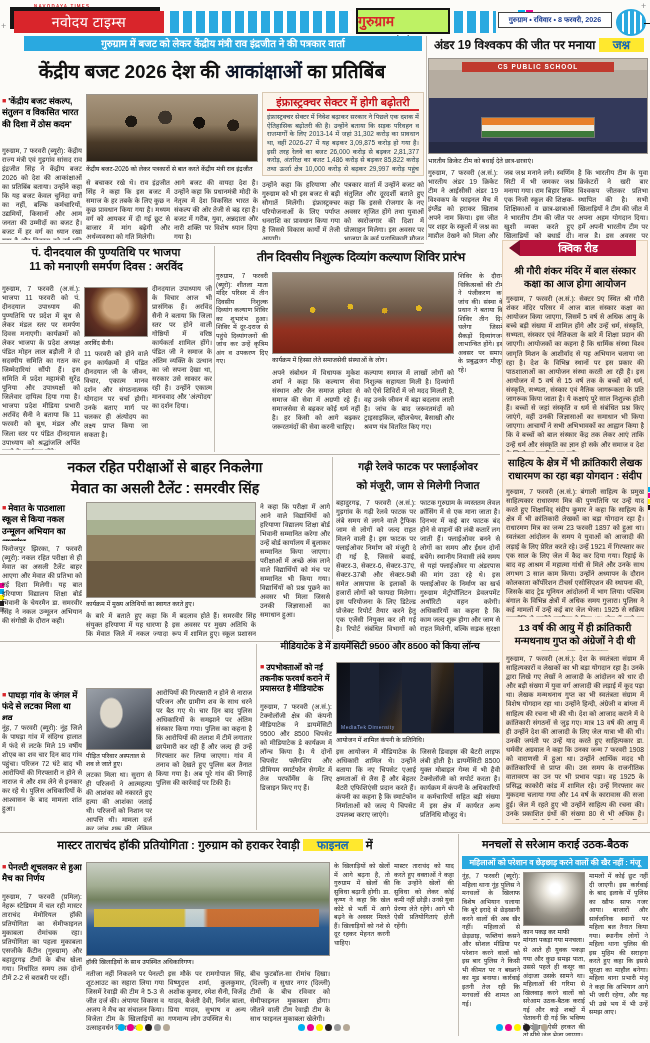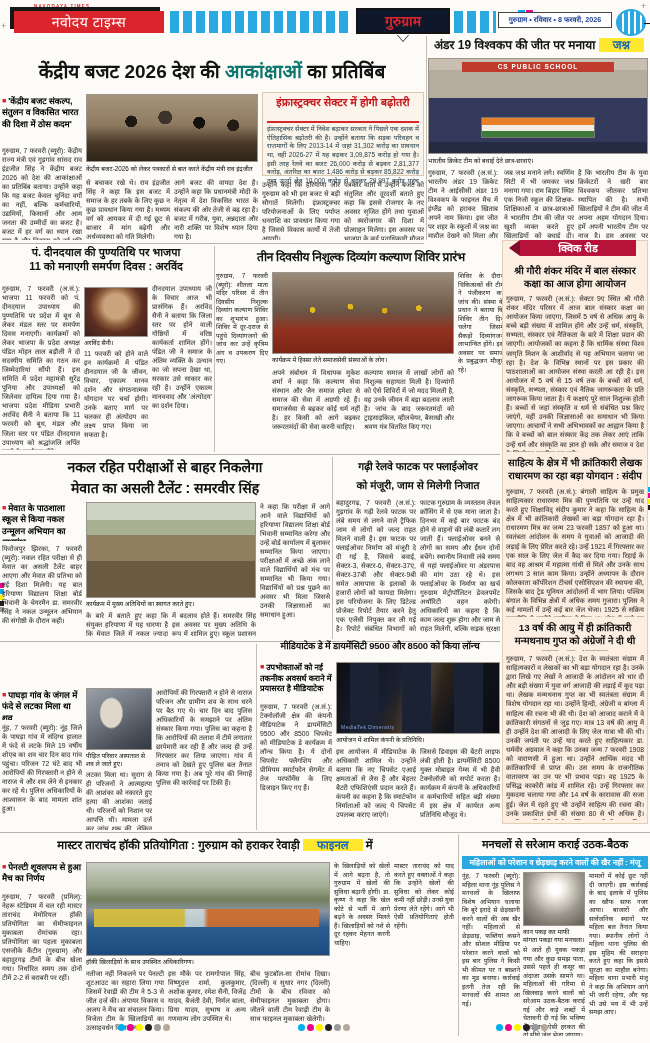--- a/index.html
+++ b/index.html
@@ -14,33 +14,33 @@
   .body-col{font-size:6.8px;line-height:1.33;text-align:justify;color:#1e1e1e;overflow:hidden}
   .body-col.narrow{font-size:6.4px}
   .caption{font-size:6.3px;line-height:1.25;color:#101010;overflow:hidden}
   .subhead{font-weight:bold;font-size:8.6px;line-height:1.32;color:#000;overflow:hidden}
   .bul{color:#d9252b;font-size:7px;vertical-align:1px;margin-right:2px}
   .photo{position:absolute;border:1px solid #9a948c;overflow:hidden}
   
   .brand-small{position:absolute;font-size:4.5px;font-weight:bold;color:#d9252b;letter-spacing:1.2px}
   .brand{position:absolute;background:#d9252b;color:#fff;font-weight:normal;font-size:14px;text-align:center;line-height:22px;box-shadow:-4px -4px 0 #161616;letter-spacing:.5px}
   .bars{position:absolute;background:repeating-linear-gradient(90deg,#2aa9e0 0 9px,#ffffff 9px 13px)}
-  .tab{position:absolute;background:#0f172a;border:2px solid #141414;color:#d9252b;font-weight:bold;font-size:14px;text-align:center;line-height:22px}
+  .tab{position:absolute;background:#bef264;border:2px solid #141414;color:#d9252b;font-weight:bold;font-size:14px;line-height:22px}
   .tab-notch{position:absolute;width:0;height:0;border-left:6px solid transparent;border-right:6px solid transparent;border-top:7px solid #ffffff;filter:drop-shadow(0 1px 0 #141414)}
   .datebox{position:absolute;background:#fff;border:1px solid #444;color:#1d3f93;font-weight:bold;font-size:7.2px;text-align:center;line-height:14px;white-space:nowrap;overflow:hidden}
   .globe{position:absolute;border-radius:50%;background:repeating-linear-gradient(90deg,#2aa9e0 0 4px,#ffffff 4px 6px);border:2px solid #2aa9e0}
   .globe::after{content:"";position:absolute;right:-8px;top:50%;width:8px;height:1.5px;background:#141414}
   
   .kicker{position:absolute;background:#2aa9e0;color:#fff;font-weight:bold;font-size:10px;text-align:center;line-height:15px;white-space:nowrap;overflow:hidden}
   .bluestrip{position:absolute;background:#2aa9e0;color:#fff;font-weight:bold;font-size:7.8px;text-align:center;line-height:13px;white-space:nowrap;overflow:hidden}
-  .accent-blue{color:#0f766e}
+  .accent-blue{color:#0f172a}
   .hl-yellow{background:#ffe82e;color:#1768b5;padding:0 14px}
   
   .infra{position:absolute;background:#fbf4ea;border:1px solid #d8c8b2;padding:3px 4px}
-  .infra-title{color:#c5161d;font-weight:bold;font-size:11px;text-align:center;line-height:1.2;border-bottom:2px solid #d9252b;padding-bottom:12px;margin-bottom:2px;white-space:nowrap;overflow:hidden}
+  .infra-title{color:#c5161d;font-weight:bold;font-size:11px;text-align:center;line-height:1.2;border-bottom:2px solid #d9252b;padding-bottom:0;margin-bottom:2px;white-space:nowrap;overflow:hidden}
   .infra-body{font-size:6.5px;line-height:1.32;text-align:justify;color:#27414d}
   
   .qr-box{position:absolute;background:#fcefe2;border:1px solid #e3cfb6}
   .qr-banner{position:absolute;background:#b6123a;color:#fff;font-weight:bold;font-size:11px;text-align:center;line-height:16px}
   .qr-banner::before{content:"";position:absolute;left:-11px;top:0;border-top:8px solid transparent;border-bottom:8px solid transparent;border-right:11px solid #7d0d2b}
   .qr-head{position:absolute;font-weight:bold;font-size:9.8px;line-height:1.35;color:#111;text-align:center;overflow:hidden}
   .qr-body{position:absolute;font-size:6.8px;line-height:1.34;text-align:justify;color:#1e1e1e;overflow:hidden}
   
   .ph-budget{background-color:#8d7a60;background-image:
     radial-gradient(circle 6px at 26% 40%,#1d1812 97%,transparent),
@@ -104,20 +104,21 @@
 
   <div class="brand-small" style="left:34px;top:4px">NAVODAYA TIMES</div>
   <div class="brand" style="left:14px;top:11px;width:150px;height:22px">नवोदय टाइम्स</div>
   <div class="bars" style="left:170px;top:11px;width:182px;height:22px"></div>
   <div class="tab" style="left:356px;top:8px;width:94px;height:26px">गुरुग्राम</div>
   <div class="tab-notch" style="left:397px;top:34px"></div>
   <div class="bars" style="left:454px;top:11px;width:42px;height:22px"></div>
   <div class="datebox" style="left:498px;top:12px;width:114px;height:16px">गुरुग्राम • रविवार • 8 फरवरी, 2026</div>
   <div class="globe" style="left:616px;top:9px;width:30px;height:27px"></div>
 
+  <div class="kicker" style="left:24px;top:36px;width:398px;height:15px">गुरुग्राम में बजट को लेकर केंद्रीय मंत्री राव इंद्रजीत ने की पत्रकार वार्ता</div>
   <div class="head abs" style="left:0;top:52px;width:424px;height:40px;font-size:19px;line-height:40px"><span>केंद्रीय बजट 2026 देश की </span><span class="accent-blue">आकांक्षाओं</span><span> का प्रतिबिंब</span></div>
 
   <div class="subhead abs" style="left:2px;top:96px;width:80px;height:46px"><span class="bul">■</span><span>'केंद्रीय बजट संकल्प, संतुलन व विकसित भारत की दिशा में ठोस कदम'</span></div>
   <div class="body-col abs" style="left:2px;top:146px;width:80px;height:94px">गुरुग्राम, 7 फरवरी (ब्यूरो): केंद्रीय राज्य मंत्री एवं गुड़गांव सांसद राव इंद्रजीत सिंह ने केंद्रीय बजट 2026 को देश की आकांक्षाओं का प्रतिबिंब बताया। उन्होंने कहा कि यह बजट केवल चुनिंदा वर्गों का नहीं, बल्कि कर्मचारियों, उद्यमियों, किसानों और आम जनता की उम्मीदों का बजट है। बजट में हर वर्ग का ध्यान रखा गया है और विकास को नई गति मिलेगी।</div>
 
   <div class="photo ph-budget" style="left:86px;top:94px;width:172px;height:68px"></div>
   <div class="caption abs" style="left:86px;top:165px;width:172px;height:9px">केंद्रीय बजट-2026 को लेकर पत्रकारों से बात करते केंद्रीय मंत्री राव इंद्रजीत</div>
 
   <div class="infra" style="left:262px;top:92px;width:162px;height:84px">
     <div class="infra-title">इंफ्रास्ट्रक्चर सेक्टर में होगी बढ़ोतरी</div>
@@ -189,33 +190,33 @@
 
   <div class="subhead abs" style="left:2px;top:690px;width:80px;height:30px"><span class="bul">■</span><span>पाघड़ा गांव के जंगल में फंदे से लटका मिला था शव</span></div>
   <div class="body-col abs" style="left:2px;top:723px;width:80px;height:107px">नूंह, 7 फरवरी (ब्यूरो): नूंह जिले के पाघड़ा गांव में संदिग्ध हालात में फंदे से लटके मिले 19 वर्षीय शोएब का शव चार दिन बाद गांव पहुंचा। परिजन 72 घंटे बाद भी आरोपियों की गिरफ्तारी न होने से नाराज थे और शव लेने से इनकार कर रहे थे। पुलिस अधिकारियों के आश्वासन के बाद मामला शांत हुआ।</div>
   <div class="photo ph-shav" style="left:86px;top:688px;width:66px;height:62px"></div>
   <div class="caption abs" style="left:86px;top:752px;width:66px;height:16px">पीड़ित परिवार अस्पताल से शव ले जाते हुए।</div>
   <div class="body-col abs" style="left:86px;top:770px;width:66px;height:60px">लटका मिला था। सुराग से ही परिजनों ने आत्महत्या की आशंका को नकारते हुए हत्या की आशंका जताई थी। परिजनों को निशान पर आपत्ति थी। मामला दर्ज कर जांच शुरू की, लेकिन गिरफ्तारी न होने पर परिजनों ने पुलिस की कार्यशैली पर सवाल उठाए।</div>
   <div class="body-col abs" style="left:156px;top:688px;width:96px;height:142px">आरोपियों की गिरफ्तारी न होने से नाराज परिजन और ग्रामीण शव के साथ धरने पर बैठ गए थे। चार दिन बाद पुलिस अधिकारियों के समझाने पर अंतिम संस्कार किया गया। पुलिस का कहना है कि आरोपियों की तलाश में टीमें लगातार छापेमारी कर रही हैं और जल्द ही उन्हें गिरफ्तार कर लिया जाएगा। गांव में तनाव को देखते हुए पुलिस बल तैनात किया गया है। अब पूरे गांव की निगाहें पुलिस की कार्रवाई पर टिकी हैं।</div>
   <div class="vr" style="left:256px;top:644px;height:186px"></div>
 
   <div class="head abs" style="left:260px;top:636px;width:240px;height:20px;font-size:9.5px;line-height:20px;letter-spacing:-0.2px">मीडियाटेक डे में डायमेंसिटी 9500 और 8500 को किया लॉन्च</div>
-  <div class="subhead abs" style="left:260px;top:662px;width:72px;height:38px;font-size:8px"><span class="bul">■</span><span>उपभोक्ताओं को नई तकनीक अवसर्ध कराने में प्रयासरत है मीडियाटेक</span></div>
+  <div class="subhead abs" style="left:260px;top:662px;width:72px;height:38px;font-size:8px"><span class="bul">■</span><span>उपभोक्ताओं को नई तकनीक फरवर्ध कराने में प्रयासरत है मीडियाटेक</span></div>
   <div class="body-col abs" style="left:260px;top:702px;width:72px;height:128px">गुरुग्राम, 7 फरवरी (अ.सं.): टेक्नोलॉजी क्षेत्र की कंपनी मीडियाटेक ने डायमेंसिटी 9500 और 8500 चिपसेट को मीडियाटेक डे कार्यक्रम में लॉन्च किया है। ये दोनों चिपसेट फ्लैगशिप और प्रीमियम स्मार्टफोन सेगमेंट में तेज परफॉर्मेंस के लिए डिजाइन किए गए हैं।</div>
   <div class="photo ph-mediatek" style="left:336px;top:662px;width:164px;height:72px">
       <span class="mtk-label">MediaTek Dimensity</span>
     </div>
   <div class="caption abs" style="left:336px;top:736px;width:164px;height:9px">आयोजन में शामिल कंपनी के प्रतिनिधि।</div>
   <div class="body-col abs" style="left:336px;top:747px;width:80px;height:83px">इस आयोजन में मीडियाटेक के अधिकारी शामिल थे। उन्होंने बताया कि नए चिपसेट एआई क्षमताओं से लैस हैं और बेहतर बैटरी एफिशिएंसी प्रदान करते हैं। कंपनी का कहना है कि स्मार्टफोन निर्माताओं को जल्द ये चिपसेट उपलब्ध कराए जाएंगे।</div>
   <div class="body-col abs" style="left:420px;top:747px;width:80px;height:83px">जिससे डिवाइस की बैटरी लाइफ लंबी होती है। डायमेंसिटी 8500 युक्त मोबाइल गेम्स में भी हैवी टेक्नोलॉजी को सपोर्ट करता है। कार्यक्रम में कंपनी के अधिकारियों व कर्मचारियों सहित बड़ी संख्या में इस क्षेत्र में कार्यरत अन्य प्रतिनिधि मौजूद थे।</div>
 
   <div class="hr" style="left:0;top:832px;width:650px"></div>
 
   <div class="head abs" style="left:0;top:834px;width:430px;height:22px;font-size:11.5px;line-height:22px"><span>मास्टर ताराचंद हॉकी प्रतियोगिता : गुरुग्राम को हराकर रेवाड़ी </span><span class="hl-yellow">फाइनल</span><span> में</span></div>
-  <div class="subhead abs" style="left:2px;top:862px;width:80px;height:28px"><span class="bul">■</span><span>पेनल्टी शूवलपम से हुआ मैच का निर्णय</span></div>
+  <div class="subhead abs" style="left:2px;top:862px;width:80px;height:28px"><span class="bul">■</span><span>पेनल्टी शूचलकर से हुआ मैच का निर्णय</span></div>
   <div class="body-col abs" style="left:2px;top:892px;width:80px;height:144px">गुरुग्राम, 7 फरवरी (प्रमिल): नेहरू स्टेडियम में चल रही मास्टर ताराचंद मेमोरियल हॉकी प्रतियोगिता का सेमीफाइनल मुकाबला रोमांचक रहा। प्रतियोगिता का पहला मुकाबला एसजीके कैंटीन (गुरुग्राम) और बहादुरगढ़ टीमों के बीच खेला गया। निर्धारित समय तक दोनों टीमें 2-2 से बराबरी पर रहीं।</div>
   <div class="photo ph-hockey" style="left:86px;top:862px;width:244px;height:94px"></div>
   <div class="caption abs" style="left:86px;top:958px;width:244px;height:9px">हॉकी खिलाड़ियों के साथ उपस्थित अधिकारिगण।</div>
   <div class="body-col abs" style="left:86px;top:969px;width:78px;height:67px">नतीजा नहीं निकलने पर पेनल्टी शूटआउट का सहारा लिया गया जिसमें रेवाड़ी की टीम ने 5-3 से जीत दर्ज की। अंपायर विकास व अजय ने मैच का संचालन किया। विजेता टीम के खिलाड़ियों का उत्साहवर्धन किया गया।</div>
   <div class="body-col abs" style="left:168px;top:969px;width:78px;height:67px">इस मौके पर रामगोपाल सिंह, विष्णुदत्त शर्मा, कुलकुमार, अशोक कुमार, रमेश सैनी, विजेंद्र यादव, बैजंती देवी, निर्मल बाला, प्रिया यादव, सुभाष व अन्य गणमान्य लोग उपस्थित थे।</div>
   <div class="body-col abs" style="left:250px;top:969px;width:80px;height:67px">बीच फुटबॉल-सा रोमांच दिखा। (दिल्ली) व सुधार नगर (दिल्ली) टीमों के बीच रविवार को सेमीफाइनल मुकाबला होगा। जीतने वाली टीम रेवाड़ी टीम के साथ फाइनल मुकाबला खेलेगी।</div>
   <div class="body-col narrow abs" style="left:334px;top:862px;width:56px;height:174px">के खिलाड़ियों को खेलों में आगे बढ़ना है, तो गुरुग्राम में खेलों की सुविधा बढ़ानी होगी। डा. कृष्ण ने कहा कि खेल कोटे से भर्ती में आगे बढ़ने के अवसर मिलते हैं। खिलाड़ियों को नशे से दूर रहकर मेहनत करनी चाहिए।</div>
   <div class="body-col narrow abs" style="left:394px;top:862px;width:60px;height:174px">मास्टर ताराचंद को याद करते हुए वक्ताओं ने कहा कि उन्होंने खेलों की सुविधा को लेकर कोई कमी नहीं छोड़ी। उनसे युवा प्रेरणा लेते रहेंगे। आगे भी ऐसी प्रतियोगिताएं होती रहेंगी।</div>
   <div class="vr" style="left:458px;top:834px;height:202px"></div>
 

